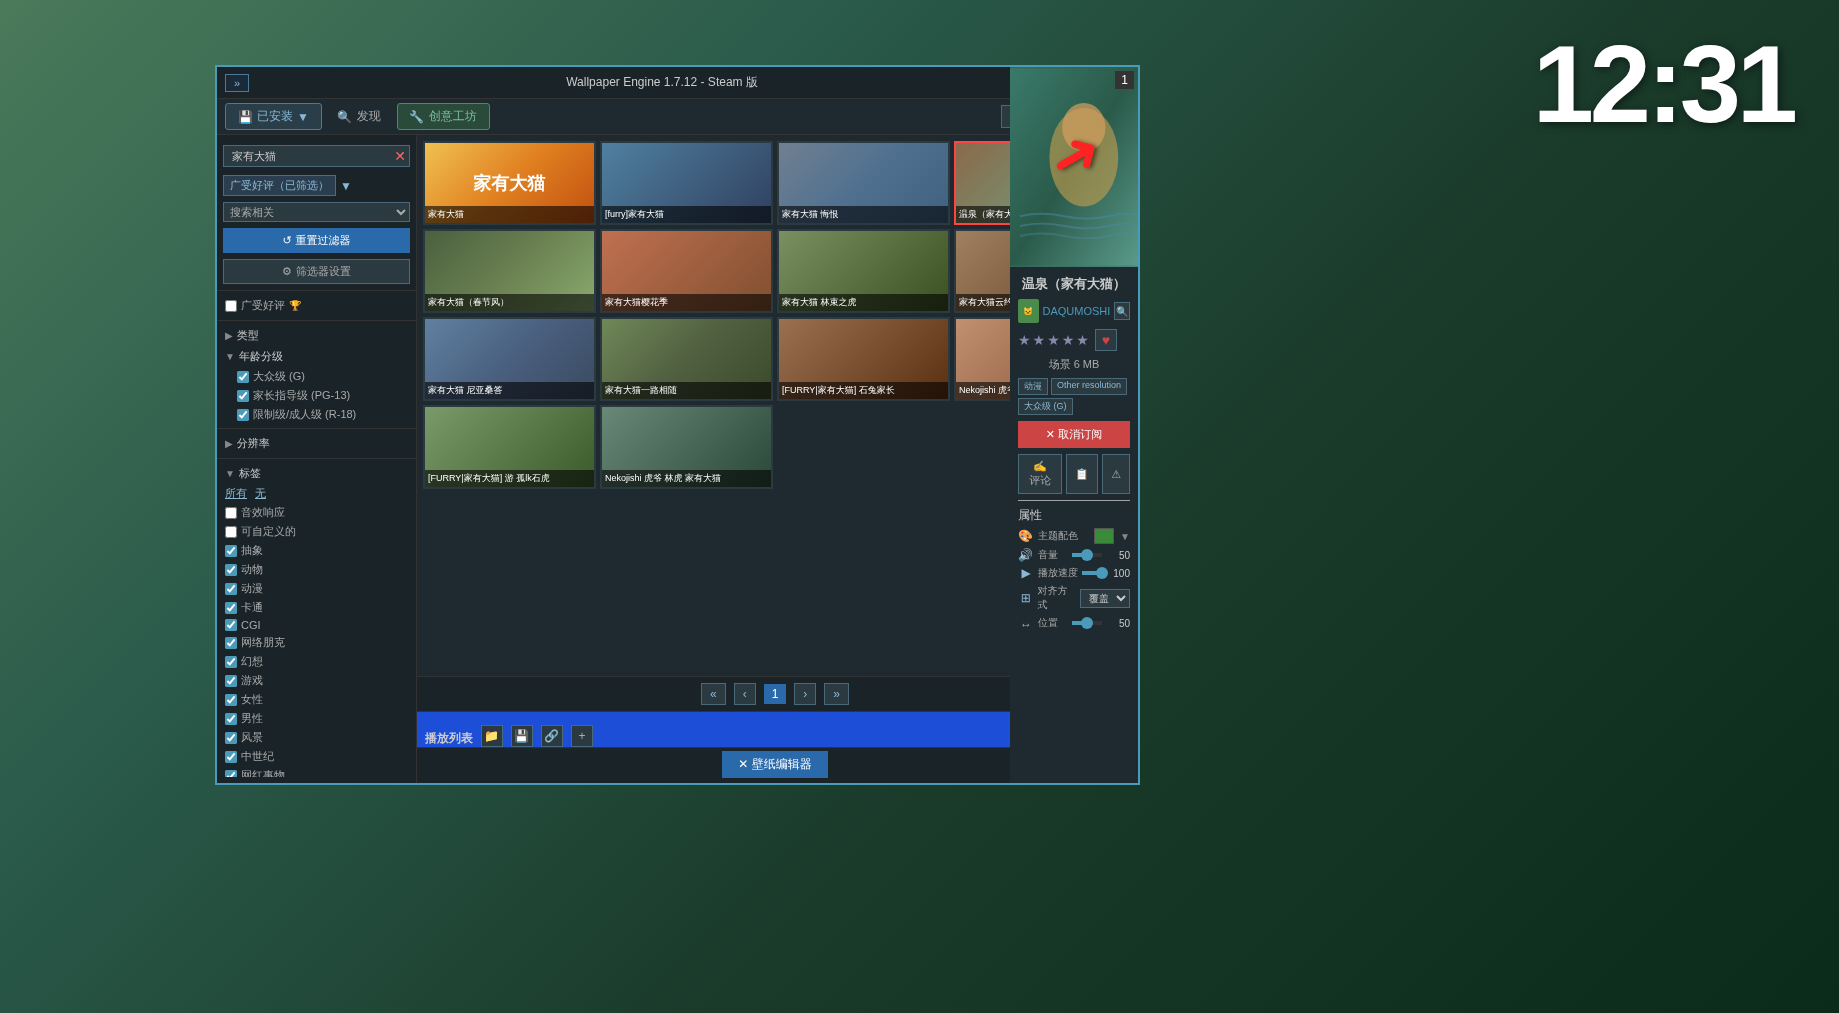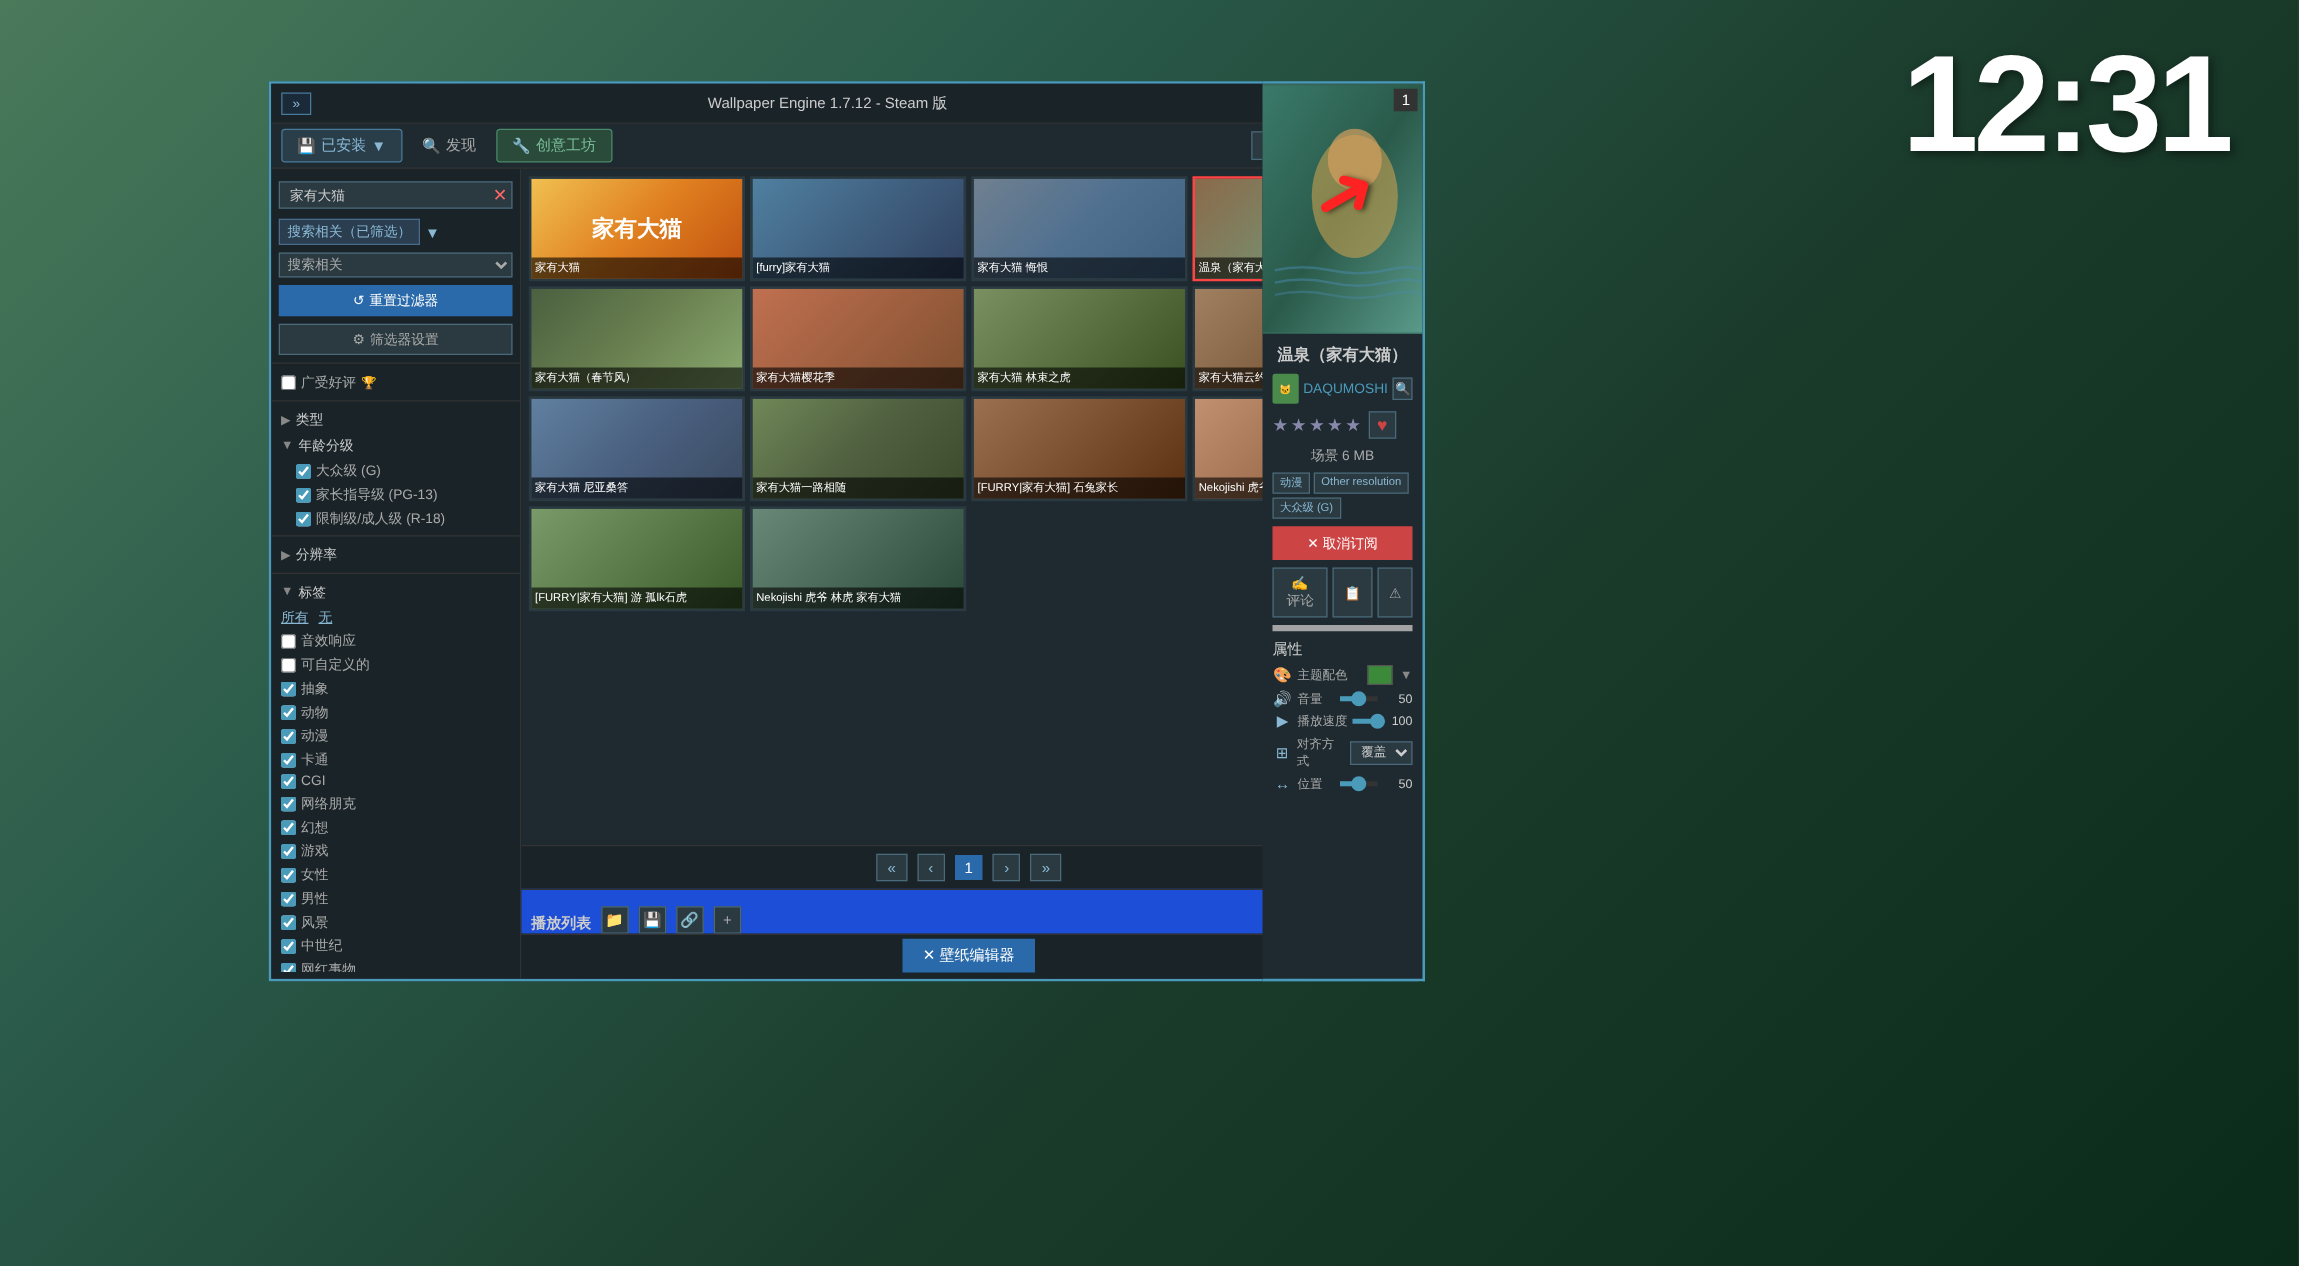--- a/index.html
+++ b/index.html
@@ -17,21 +17,21 @@
       position: absolute;
       inset: 0;
       background: linear-gradient(135deg, #4a7a5a 0%, #2a5a4a 30%, #1a3a2a 60%, #0a2a1a 100%);
       z-index: 0;
     }
 
     
     .clock-overlay {
       position: absolute;
       top: 20px;
-      right: 56px;
+      right: 45px;
       font-size: 110px;
       font-weight: 900;
       color: white;
       z-index: 1;
       text-shadow: 2px 2px 8px rgba(0,0,0,0.5);
       letter-spacing: -4px;
     }
 
     
     .app-window {
@@ -578,21 +578,21 @@
       color: #aaaaaa;
       padding: 5px 8px;
       font-size: 11px;
       cursor: pointer;
       display: flex;
       align-items: center;
       justify-content: center;
     }
 
     .properties-section {
-      border-top: 5px solid #a3a3a3;
+      border-top: 1px solid #a3a3a3;
       padding-top: 6px;
     }
     .properties-title {
       color: #cccccc;
       font-size: 12px;
       margin-bottom: 4px;
     }
 
     .property-row {
       display: flex;
@@ -737,21 +737,21 @@
   <div class="main-content">
 
     <div class="sidebar">
 
       <div class="search-box-wrap">
         <input class="search-box" type="text" value="家有大猫" style="">
         <span class="search-clear">✕</span>
       </div>
 
       <div class="filter-bar">
-        <span class="filter-label">搜索相关（已筛选）</span>
+        <span class="filter-label">广受好评（已筛选）</span>
         <span style="color:#8ab8d4;font-size:12px;">▼</span>
       </div>
       <div style="padding: 2px 6px;">
         <select style="width:100%;background:#2a3a40;border:1px solid #4a6a7a;color:#aaaaaa;font-size:11px;padding:2px;">
           <option>搜索相关</option>
         </select>
       </div>
 
       <button class="reset-btn">
         <span>↺</span>

